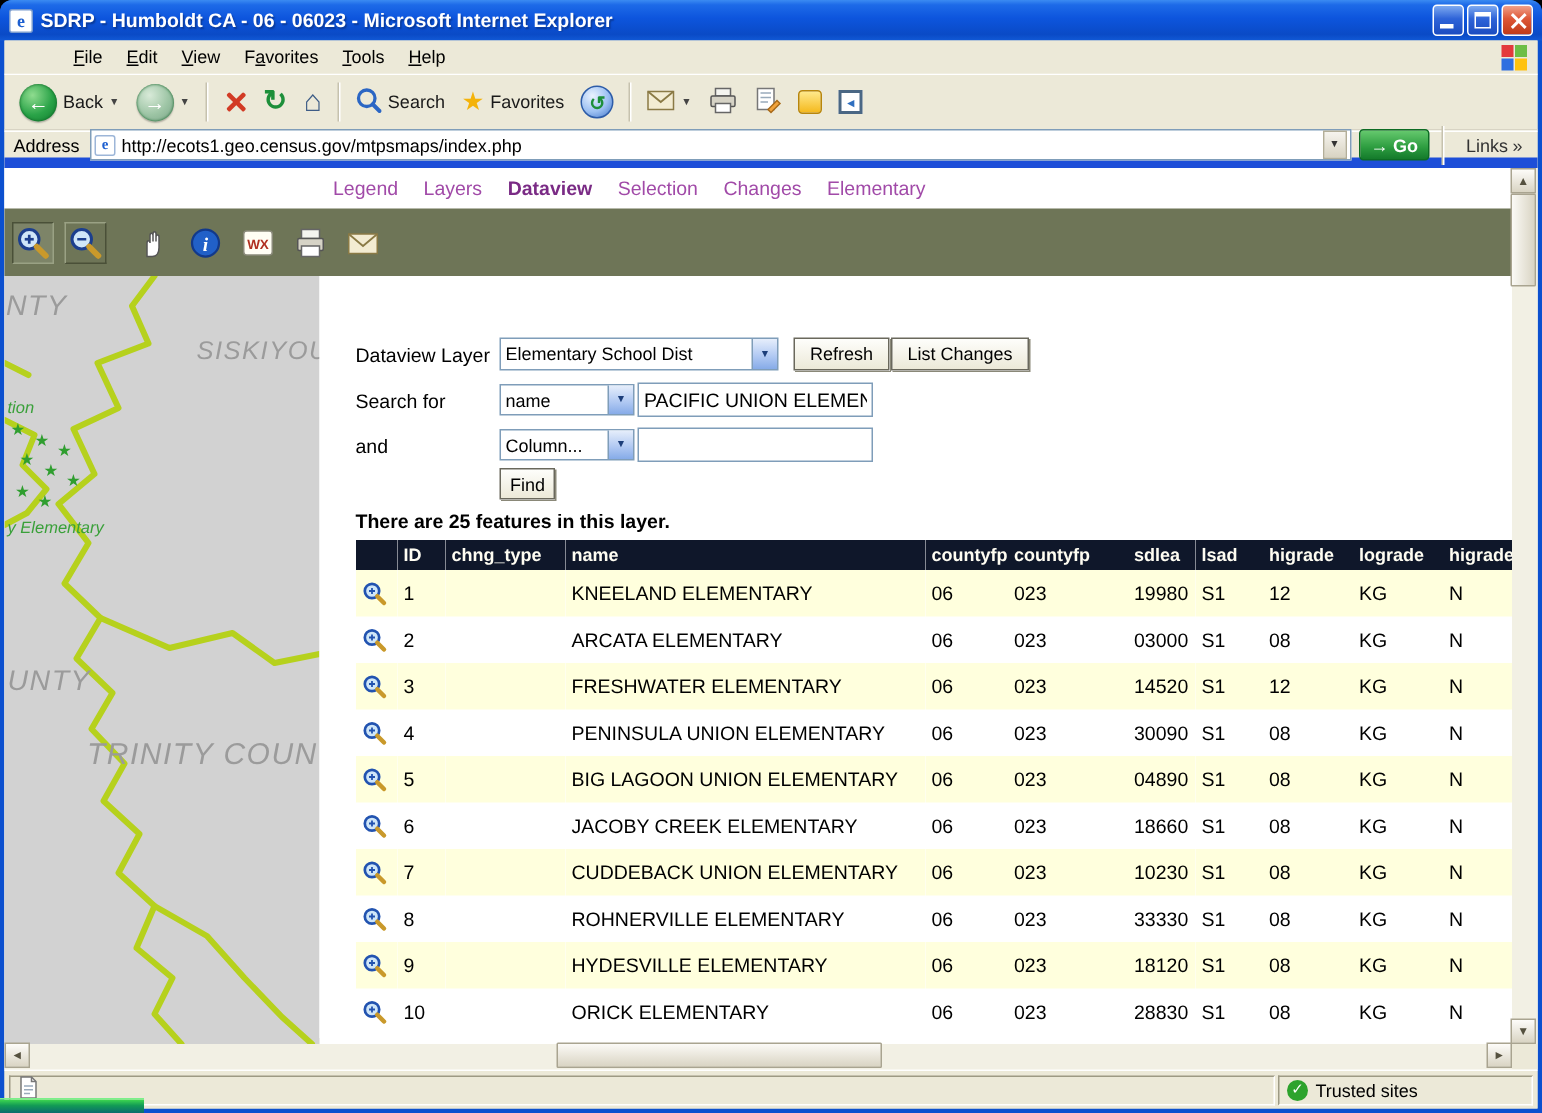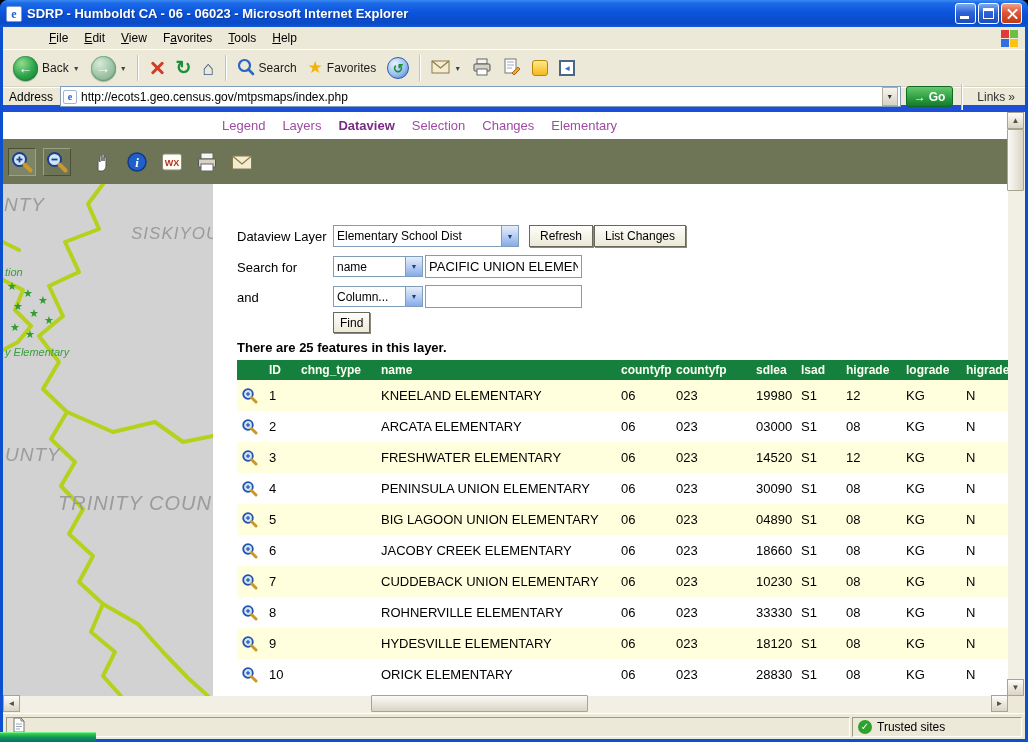--- a/index.html
+++ b/index.html
@@ -102,21 +102,21 @@
   .sel-btn { width:17px; align-self:stretch; display:flex; align-items:center; justify-content:center; font-size:7px;
     color:#1c3e7a; background:linear-gradient(180deg,#e6eefb,#aec7f2 60%,#86abe8); border-left:1px solid #7f9db9; }
   .xp-input { position:absolute; height:23px; border:1px solid #7f9db9; font-size:13px; padding:0 3px;
     font-family:"Liberation Sans", sans-serif; }
   .xp-btn { position:absolute; height:22px; font-size:12px; font-family:"Liberation Sans", sans-serif;
     background:linear-gradient(180deg,#fefefb,#ece9d8); border:1px solid #6a685c; box-shadow:1px 1px 0 #8a8878;
     padding:0 10px; }
   .summary { position:absolute; font-size:13px; font-weight:bold; color:#000; }
 
   .results { position:absolute; left:24px; top:176px; border-collapse:collapse; table-layout:fixed; width:785px; }
-  .results th { background:#15803d; color:#FFFDF2; font-size:12px; font-weight:bold; text-align:left;
+  .results th { background:#0f172a; color:#FFFDF2; font-size:12px; font-weight:bold; text-align:left;
     padding:3px 4px; height:20px; overflow:hidden; white-space:nowrap; }
   .results td { font-size:13px; color:#000; padding:0 4px; height:31px; overflow:hidden; white-space:nowrap; }
   .results tbody tr:nth-child(odd) { background:#FFFFDD; }
   .rowmag { display:inline-block; width:18px; height:18px; vertical-align:middle; }
 
   
   .vscroll { position:absolute; right:0; top:0; width:17px; height:584px; background:#f2f0e4; }
   .hscroll { position:absolute; left:0; top:584px; width:1005px; height:17px; background:#f2f0e4; }
   .corner { position:absolute; right:0; top:584px; width:17px; height:17px; background:#ECE9D8; }
   .sb-btn { position:absolute; width:17px; height:17px; background:linear-gradient(180deg,#fdfcf9,#d9d4c3);

